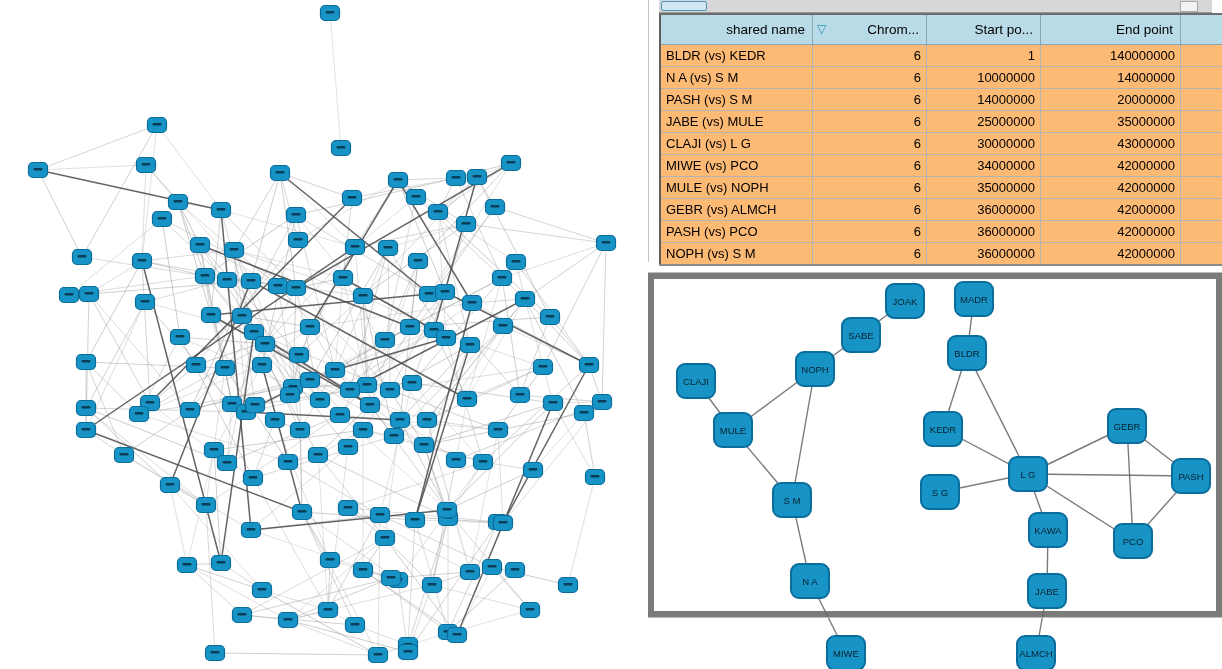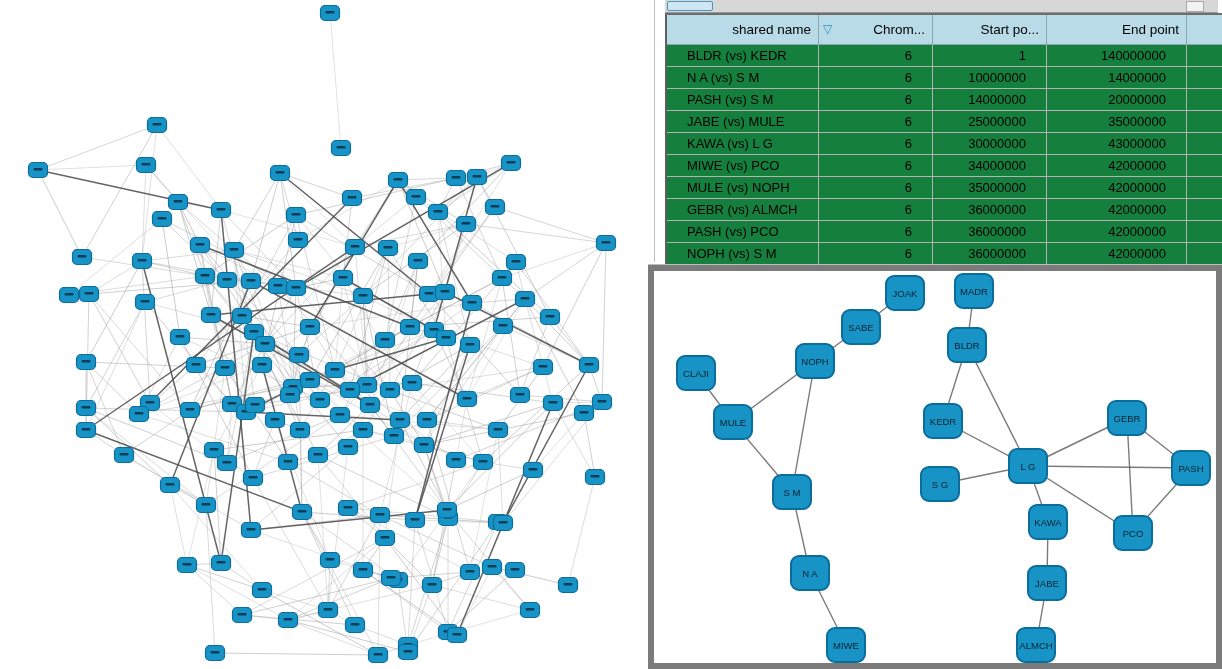--- a/index.html
+++ b/index.html
@@ -7,42 +7,42 @@
   .app{display:flex;width:1222px;height:669px;}
 
   
   .left-pane{width:648px;height:669px;background:#fff;position:relative;}
   .left-pane svg{display:block;}
 
   
   .right-pane{width:574px;height:669px;display:flex;flex-direction:column;background:#fff;}
 
   
-  .table-panel{height:262px;padding-left:10px;border-left:1px solid #c2c2c2;background:#fff;margin-left:6px;}
+  .table-panel{height:262px;padding-left:10px;border-left:1px solid #c2c2c2;background:#fff;}
   .hstrip{position:relative;height:12px;width:553px;background:#d7d7d7;border-bottom:1px solid #9a9a9a;}
   .hstrip .thumb{position:absolute;left:2px;top:1px;width:44px;height:8px;background:#cfe7f3;border:1px solid #4d94b8;border-radius:2px;}
   .hstrip .corner{position:absolute;right:14px;top:1px;width:16px;height:9px;background:#f2f2f2;border:1px solid #a8a8a8;}
 
   table.grid{border-collapse:collapse;table-layout:fixed;width:553px;font-size:13px;color:#000;}
   table.grid th{
     background:#b9dbe8;border:1px solid #87a5b3;border-top:2px solid #6d6d6d;
     height:29px;font-weight:normal;font-size:13.5px;text-align:right;padding:0 7px 0 2px;
     overflow:hidden;white-space:nowrap;
   }
   table.grid th .filt{float:left;color:#2892b8;font-size:12px;padding-left:2px;}
   table.grid td{
-    border:1px solid #b3b3b3;height:21px;padding:0 20px;overflow:hidden;white-space:nowrap;background:#15803d;
+    border:1px solid #b3b3b3;height:21px;padding:0 5px;overflow:hidden;white-space:nowrap;background:#fdba74;
   }
   table.grid .c-name{text-align:left;}
   table.grid .c-num{text-align:right;}
   table.grid{border-left:2px solid #5f5f5f;border-right:2px solid #8a8a8a;border-bottom:2px solid #8a8a8a;}
 
   
   .net-panel{
-    margin-top:3px;width:574px;height:404px;box-sizing:border-box;
+    margin-top:11px;width:574px;height:344px;box-sizing:border-box;
     border:6px solid #7b7b7b;outline:1px solid #bdbdbd;background:#fff;
   }
   .net-panel svg{display:block;}
   #rightnet text{font-family:"Liberation Sans",sans-serif;font-size:9.5px;fill:#06222e;}
 </style>
 </head>
 <body>
 
 <div class="app">
 
@@ -1078,21 +1078,21 @@
               <td class="c-num">7.5</td>
             </tr>
             <tr>
               <td class="c-name">JABE (vs) MULE</td>
               <td class="c-num">6</td>
               <td class="c-num">25000000</td>
               <td class="c-num">35000000</td>
               <td class="c-num">5.9</td>
             </tr>
             <tr>
-              <td class="c-name">KAWA (vs) L G</td>
+              <td class="c-name">CLAJI (vs) L G</td>
               <td class="c-num">6</td>
               <td class="c-num">30000000</td>
               <td class="c-num">43000000</td>
               <td class="c-num">16.9</td>
             </tr>
             <tr>
               <td class="c-name">MIWE (vs) PCO</td>
               <td class="c-num">6</td>
               <td class="c-num">34000000</td>
               <td class="c-num">42000000</td>

